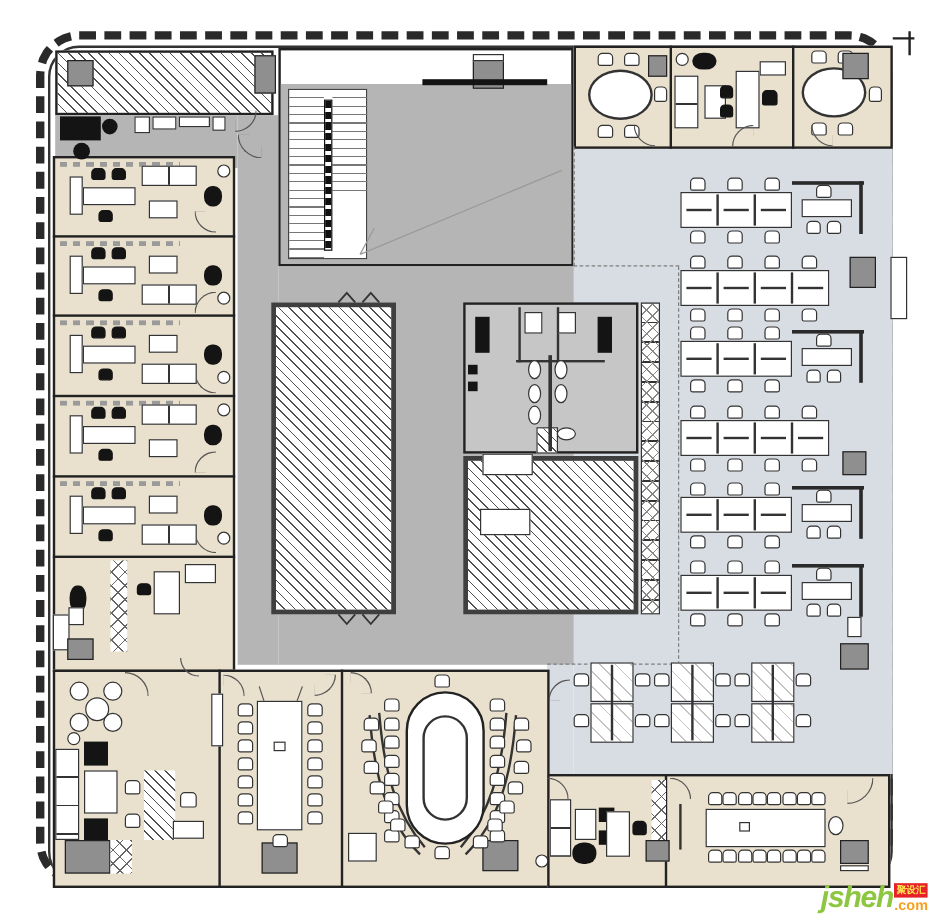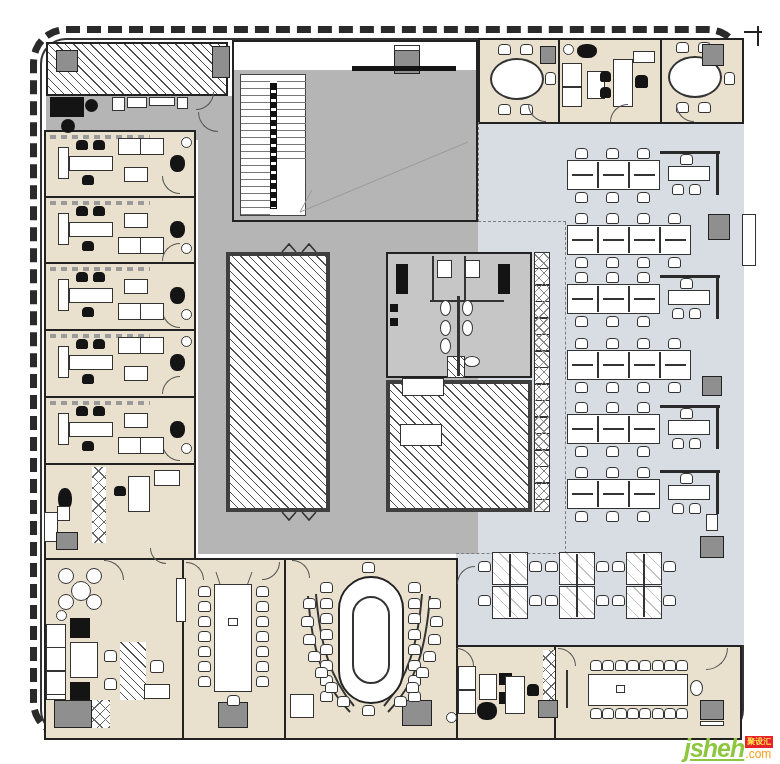--- a/index.html
+++ b/index.html
@@ -35,24 +35,24 @@
   .dashstrip{background:repeating-linear-gradient(90deg,#9a9a9a 0 6px,transparent 6px 11px);}
   .dashl-v{border-left:1.5px dashed #7d7d7d;}
   .dashl-h{border-top:1.5px dashed #7d7d7d;}
   .tableO{background:#fff;border:2px solid #333;border-radius:50%;}
   .ovalO{background:#fff;border:2.5px solid #222;border-radius:34px;}
   .ovalI{background:#fff;border:2px solid #333;border-radius:22px;}
   .wc{background:#fff;border:1.5px solid #333;border-radius:50%;}
   .treads{background:repeating-linear-gradient(180deg,transparent 0 6px,#777 6px 7px);}
   .stairbar{background:repeating-linear-gradient(180deg,#111 0 6px,#fff 6px 9px);border:1px solid #111;}
   #watermark{display:flex;align-items:flex-start;}
-  #wm-brand{font-style:italic;font-weight:bold;font-size:25px;line-height:25px;color:var(--wm-brand,#8dc63f);letter-spacing:-1px;text-decoration:underline;}
+  #wm-brand{font-style:italic;font-weight:bold;font-size:25px;line-height:25px;color:var(--wm-brand,#8dc63f);letter-spacing:-1px;}
   #wm-col{display:flex;flex-direction:column;align-items:flex-start;margin-left:1px;}
   #wm-badge{background:var(--wm-badge-bg,#e62129);color:var(--wm-badge-fg,#ffe94e);font-size:8px;font-weight:bold;line-height:10px;padding:1px 2px;white-space:nowrap;}
-  #wm-suffix{color:var(--wm-suffix,#f6a01d);font-weight:normal;font-size:12px;line-height:12px;}
+  #wm-suffix{color:var(--wm-suffix,#f6a01d);font-weight:bold;font-size:12px;line-height:12px;}
 </style>
 </head>
 <body>
 
 <div id="stage">
 
   <div class="r b-dash" style="left:30px;top:26px;width:714px;height:712px;"></div>
   <div class="r b-outline" style="left:40px;top:38px;width:704px;height:698px;"></div>
 
   <div class="r hatch wall2" style="left:46px;top:42px;width:182px;height:54px;"></div>

